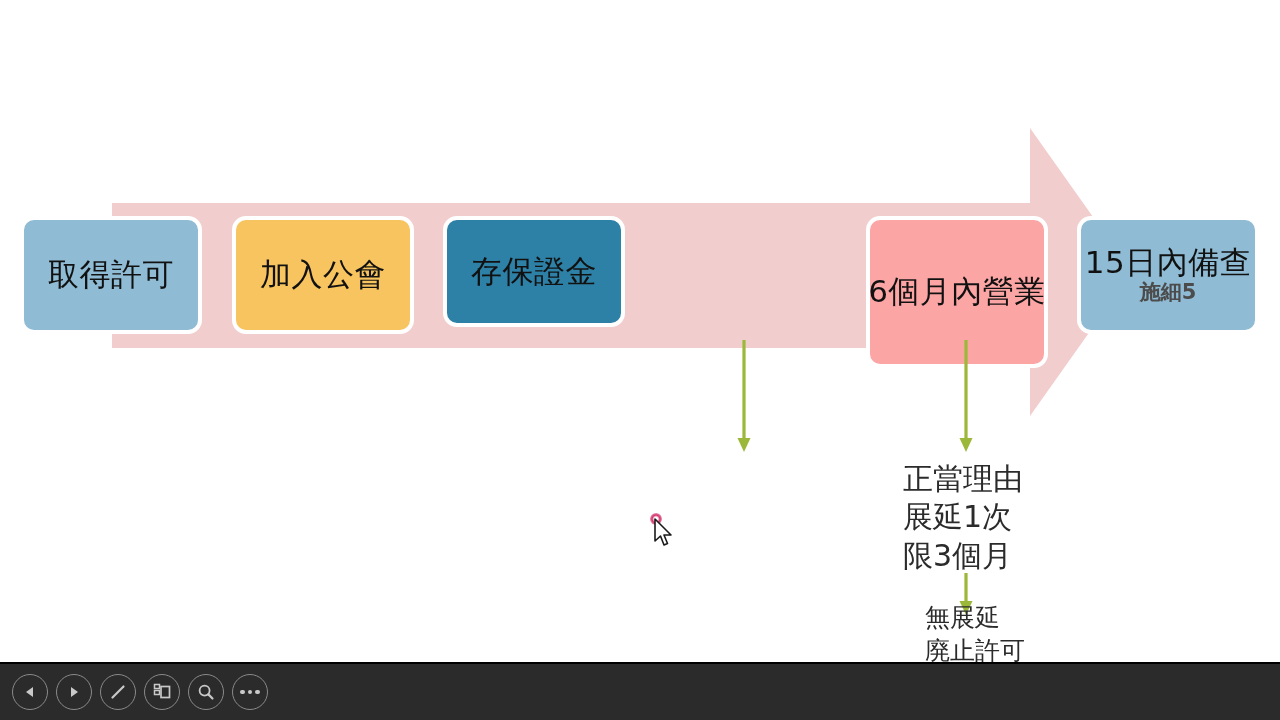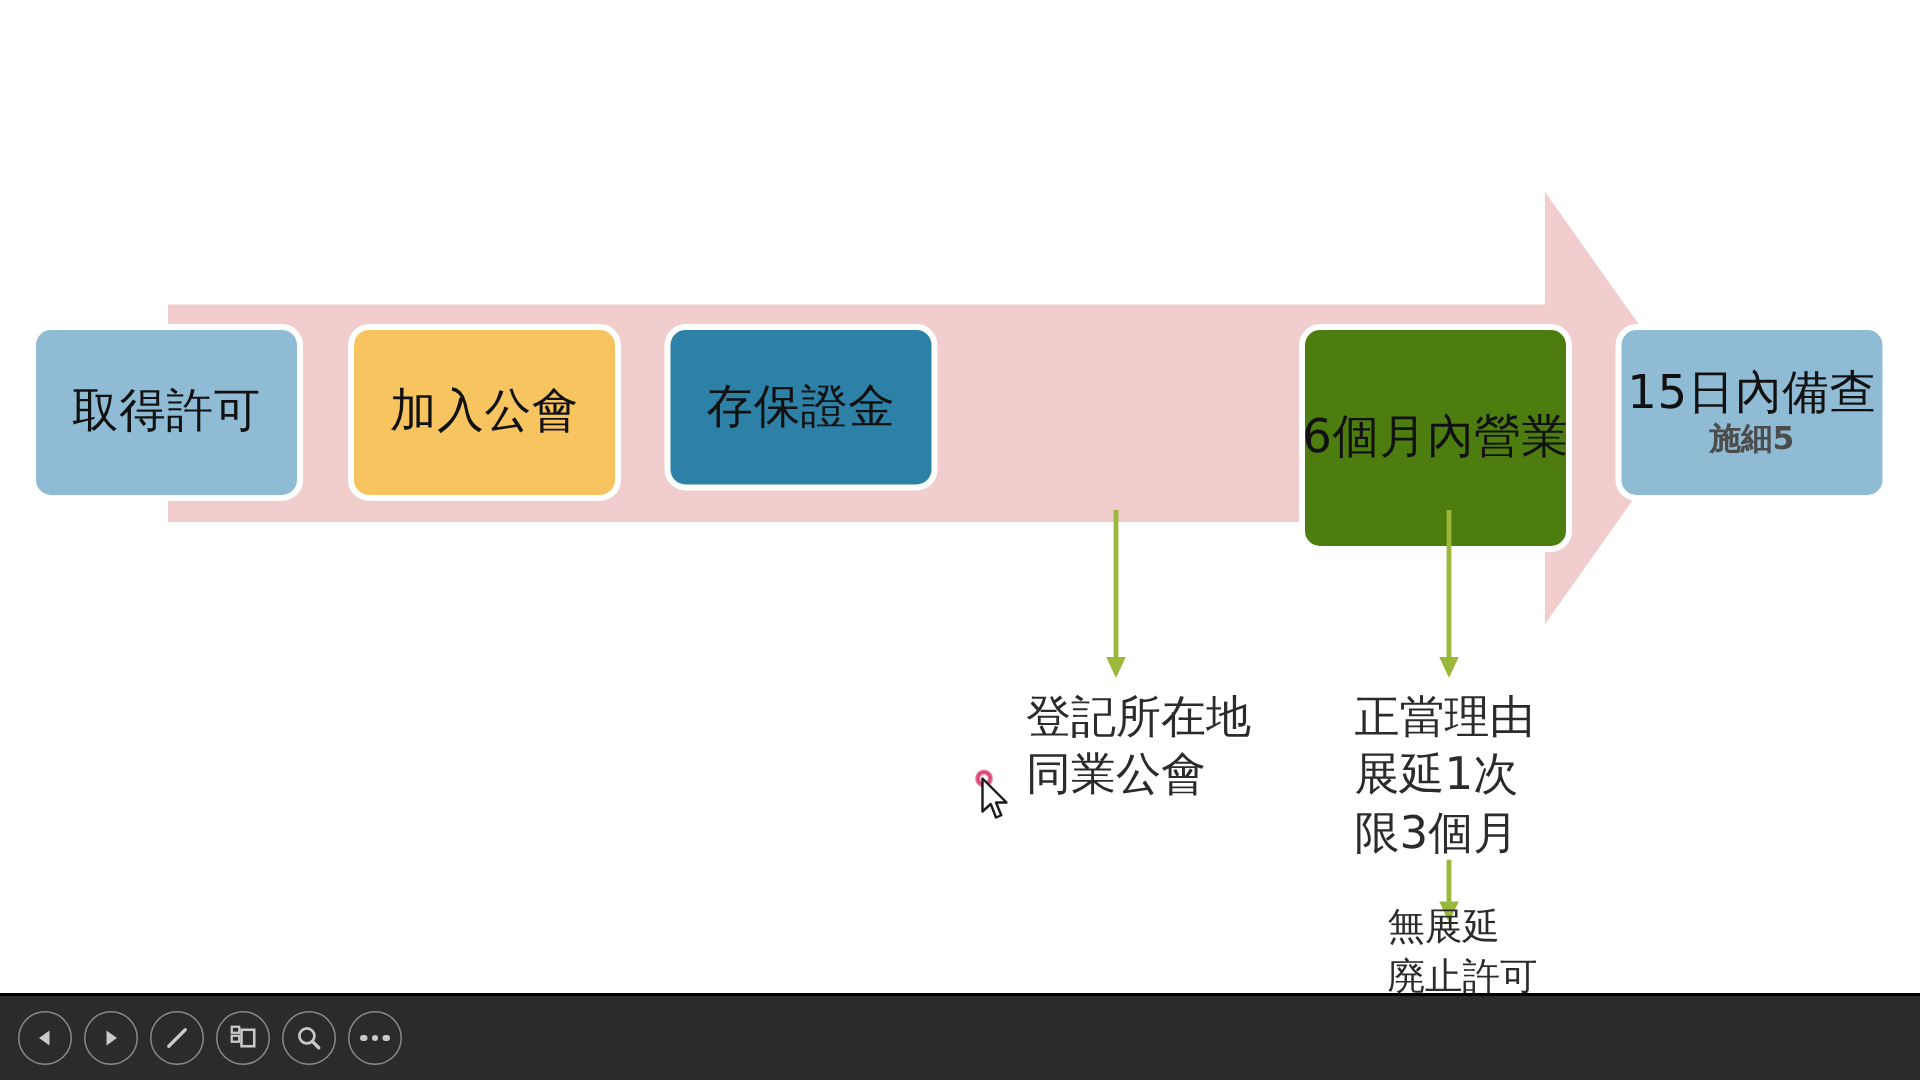--- a/index.html
+++ b/index.html
@@ -167,21 +167,21 @@
 
     <div class="step-box" style="left: 232px; top: 216px; width: 182px; height: 118px; background: rgb(248, 196, 95); color: rgb(17, 17, 17);">
       <span class="step-label">加入公會</span>
     </div>
 
     <div class="step-box" style="left: 443px; top: 216px; width: 182px; height: 111px; background: rgb(46, 129, 166); color: rgb(17, 17, 17);">
       <span class="step-label">存保證金</span>
     </div>
 
 
-    <div class="step-box" style="left: 866px; top: 216px; width: 182px; height: 152px; background: #4d7c0f; color: rgb(17, 17, 17);">
+    <div class="step-box" style="left: 866px; top: 216px; width: 182px; height: 152px; background: #fca5a5; color: rgb(17, 17, 17);">
       <span class="step-label">6個月內營業</span>
     </div>
 
     <div class="step-box" style="left: 1077px; top: 216px; width: 182px; height: 118px; background: rgb(143, 188, 212); color: rgb(17, 17, 17);">
       <span class="step-label">15日內備查</span>
       <span class="step-sublabel">施細5</span>
     </div>
 
     <div class="green-arrow" style="left: 735px; top: 340px; width: 18px; height: 112px;">
         <svg width="18" height="112" viewBox="0 0 18 112" xmlns="http://www.w3.org/2000/svg">
@@ -195,22 +195,20 @@
           <polygon points="2.5,98 15.5,98 9,112" fill="#9bb83a"></polygon>
         </svg>
       </div>
     <div class="green-arrow" style="left: 957px; top: 573px; width: 18px; height: 42px;">
         <svg width="18" height="42" viewBox="0 0 18 42" xmlns="http://www.w3.org/2000/svg">
           <line x1="9" y1="0" x2="9" y2="30" stroke="#9bb83a" stroke-width="3.2"></line>
           <polygon points="2.5,28 15.5,28 9,42" fill="#9bb83a"></polygon>
         </svg>
       </div>
 
-    <div class="note" style="left: 684px; top: 460px; color: rgb(43, 43, 43);">登記所在地
-同業公會</div>
     <div class="note" style="left: 903px; top: 460px; color: rgb(43, 43, 43);">正當理由
 展延1次
 限3個月</div>
     <div class="note small" style="left: 925px; top: 602px; color: rgb(43, 43, 43);">無展延
 廃止許可</div>
 
     <div class="laser-dot" style="left: 650px; top: 513px;"></div>
     <div class="mouse-cursor">
       <svg width="22" height="32" viewBox="0 0 22 32" xmlns="http://www.w3.org/2000/svg">
         <polygon points="1,1 1,23 6.5,18 10,27 13.5,25.5 10,17 17,17" fill="#ffffff" stroke="#1a1a1a" stroke-width="1.6" stroke-linejoin="round"></polygon>

